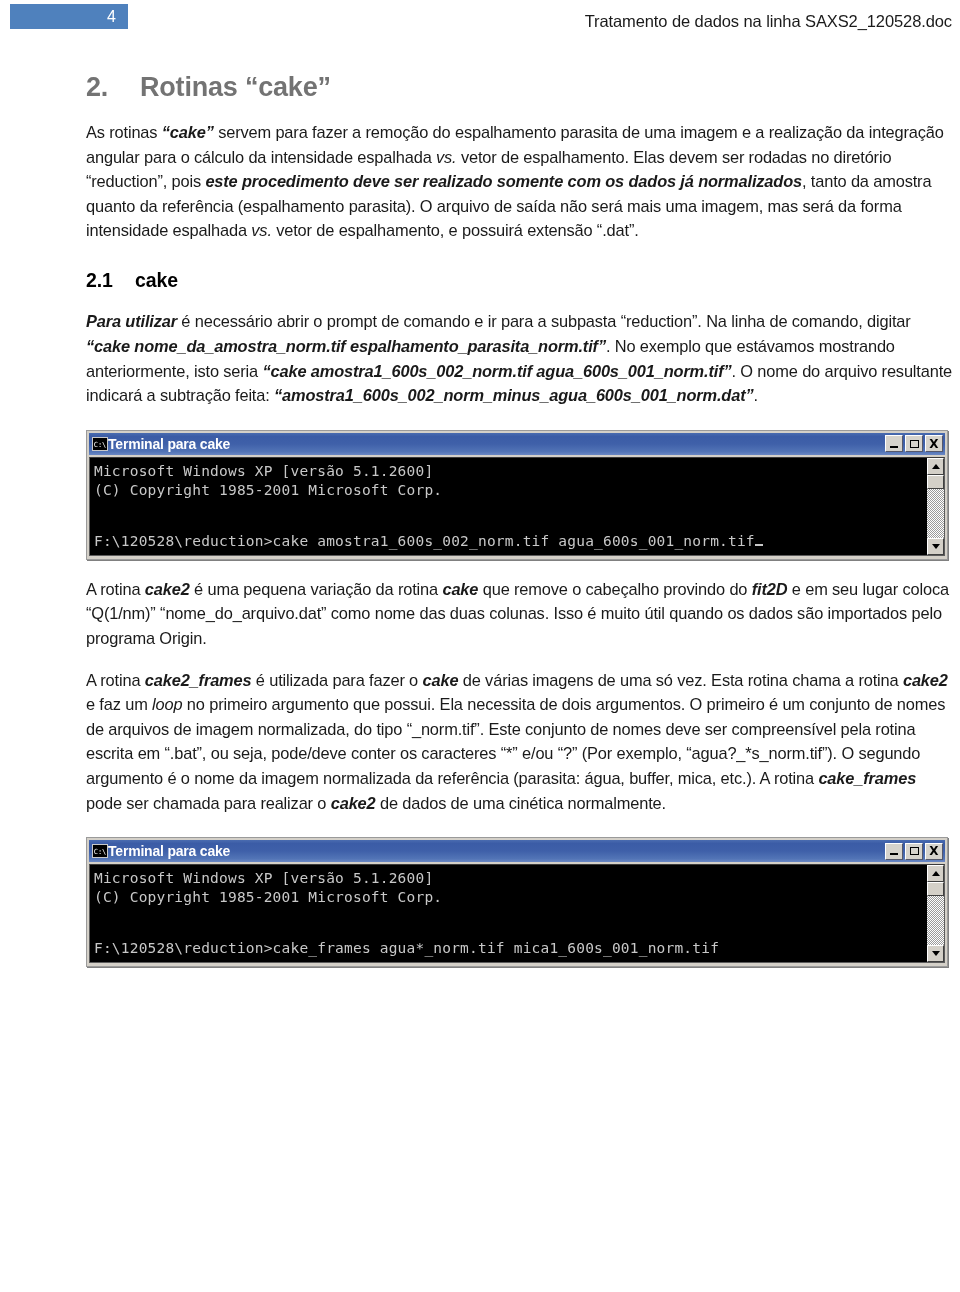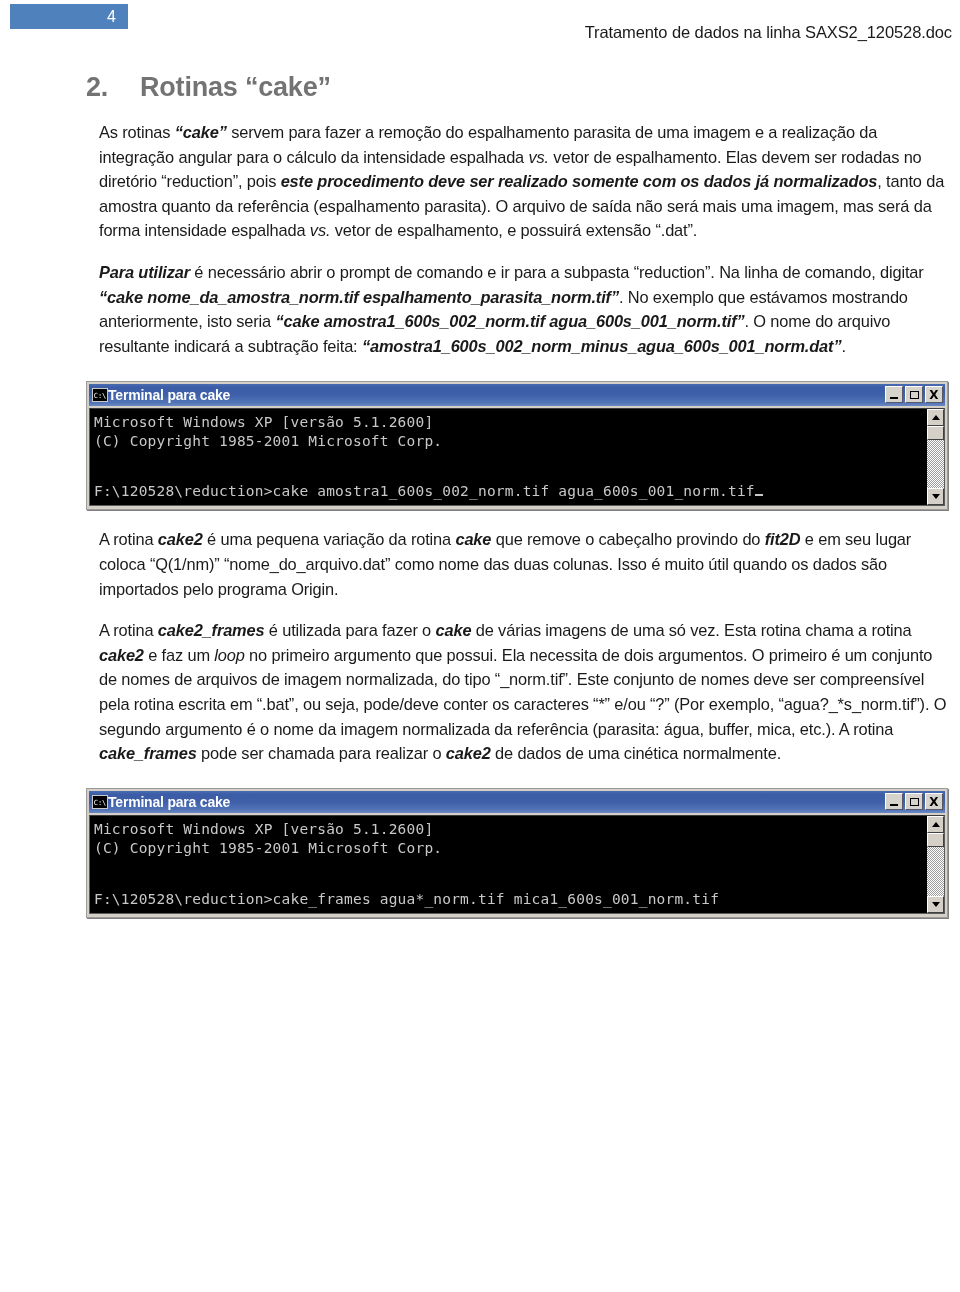--- a/index.html
+++ b/index.html
@@ -34,21 +34,21 @@
     font-size: 16px;
     line-height: 25px;
     text-align: right;
     padding-right: 12px;
     box-sizing: border-box;
     font-family: "Liberation Sans", sans-serif;
   }
   .header-title {
     position: absolute;
     right: 8px;
-    top: 20px;
+    top: 9px;
     font-size: 16.5px;
     line-height: 24px;
     color: #1a1a1a;
     white-space: nowrap;
     letter-spacing: -0.1px;
   }
 
   
   .content {
     margin-left: 86px;
@@ -81,21 +81,21 @@
     letter-spacing: -0.1px;
   }
   h2.subsection-title .num {
     display: inline-block;
     min-width: 49px;
   }
 
   p.body-text {
     font-size: 16.4px;
     line-height: 1.5;
-    margin: 17px 0 0 13px;
+    margin: 17px 0 0 0;
     padding: 0;
     text-align: left;
     color: #1a1a1a;
     letter-spacing: -0.15px;
   }
 
   b, strong { font-weight: bold; }
   i, em { font-style: italic; }
 
   
@@ -246,20 +246,23 @@
 </div>
 
 <div class="content">
 
   <h1 class="section-title">
     <span class="num">2.</span><span>Rotinas “cake”</span>
   </h1>
 
   <p class="body-text"><span>As rotinas </span><b><i>“cake”</i></b><span> servem para fazer a remoção do espalhamento parasita de uma imagem e a realização da integração angular para o cálculo da intensidade espalhada </span><i>vs.</i><span> vetor de espalhamento. Elas devem ser rodadas no diretório “reduction”, pois </span><b><i>este procedimento deve ser realizado somente com os dados já normalizados</i></b><span>, tanto da amostra quanto da referência (espalhamento parasita). O arquivo de saída não será mais uma imagem, mas será da forma intensidade espalhada </span><i>vs.</i><span> vetor de espalhamento, e possuirá extensão “.dat”.</span></p>
 
+  <h2 class="subsection-title">
+    <span class="num">2.1</span><span>cake</span>
+  </h2>
 
 
   <p class="body-text"><b><i>Para utilizar</i></b><span> é necessário abrir o prompt de comando e ir para a subpasta “reduction”. Na linha de comando, digitar </span><b><i>“cake nome_da_amostra_norm.tif espalhamento_parasita_norm.tif”</i></b><span>. No exemplo que estávamos mostrando anteriormente, isto seria </span><b><i>“cake amostra1_600s_002_norm.tif agua_600s_001_norm.tif”</i></b><span>. O nome do arquivo resultante indicará a subtração feita: </span><b><i>“amostra1_600s_002_norm_minus_agua_600s_001_norm.dat”</i></b><span>.</span></p>
 
   <div class="terminal-window">
     <div class="titlebar">
       <div class="console-icon">C:\</div>
       <div class="titlebar-text">Terminal para cake</div>
       <div class="win-buttons">
         <div class="win-btn">

